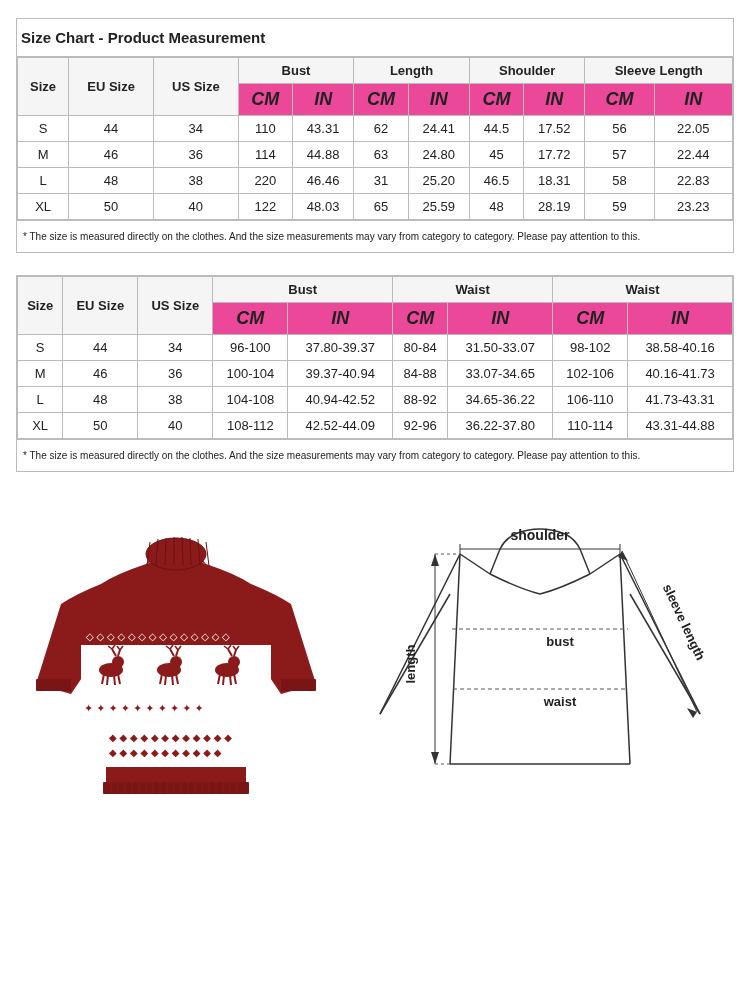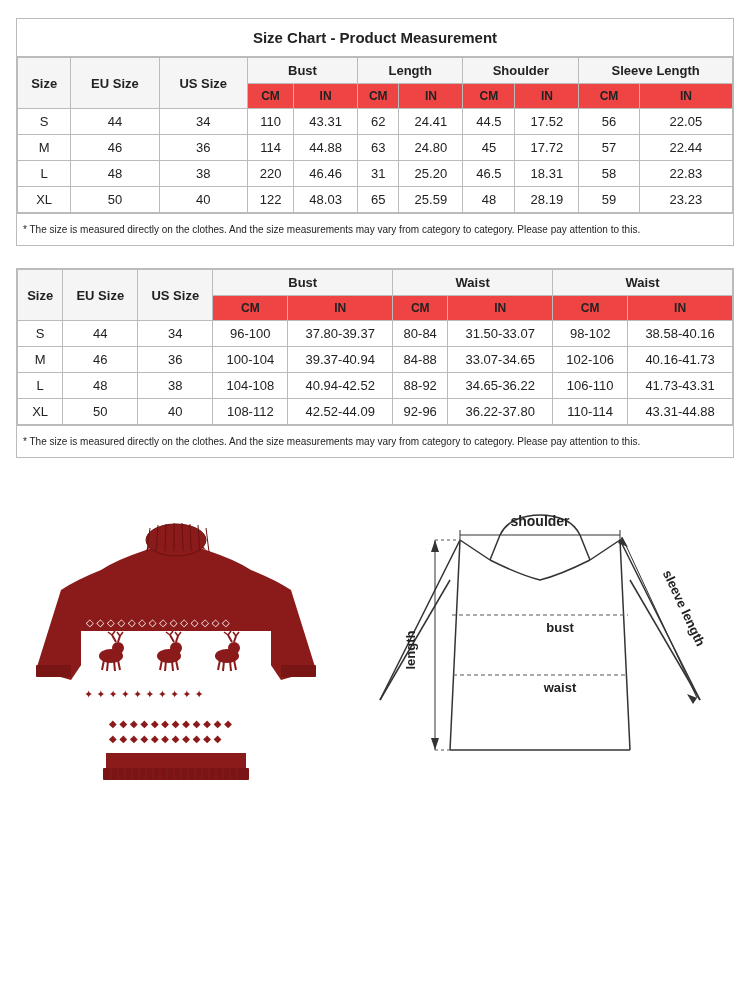--- a/index.html
+++ b/index.html
@@ -17,21 +17,20 @@
     }
 
     
     .chart-section {
       border: 1px solid #bbb;
       margin-bottom: 22px;
     }
 
     .chart-title-row {
       background: #fff;
-      text-align: center;
       font-weight: bold;
       font-size: 15px;
       padding: 10px 4px;
       border-bottom: 1px solid #bbb;
     }
 
     table {
       width: 100%;
       border-collapse: collapse;
     }
@@ -42,22 +41,23 @@
       padding: 5px 3px;
       font-size: 13px;
     }
 
     table th {
       background: #f5f5f5;
       font-weight: bold;
     }
 
     .subheader th {
-      background: #ef4444;
-      font-size: 12px;
+      background: #ec4899;
+      font-size: 18px;
+      font-style: italic;
     }
 
     .note-row {
       padding: 8px 6px;
       font-size: 10px;
       border-top: 1px solid #bbb;
       line-height: 1.5;
     }
 
     

